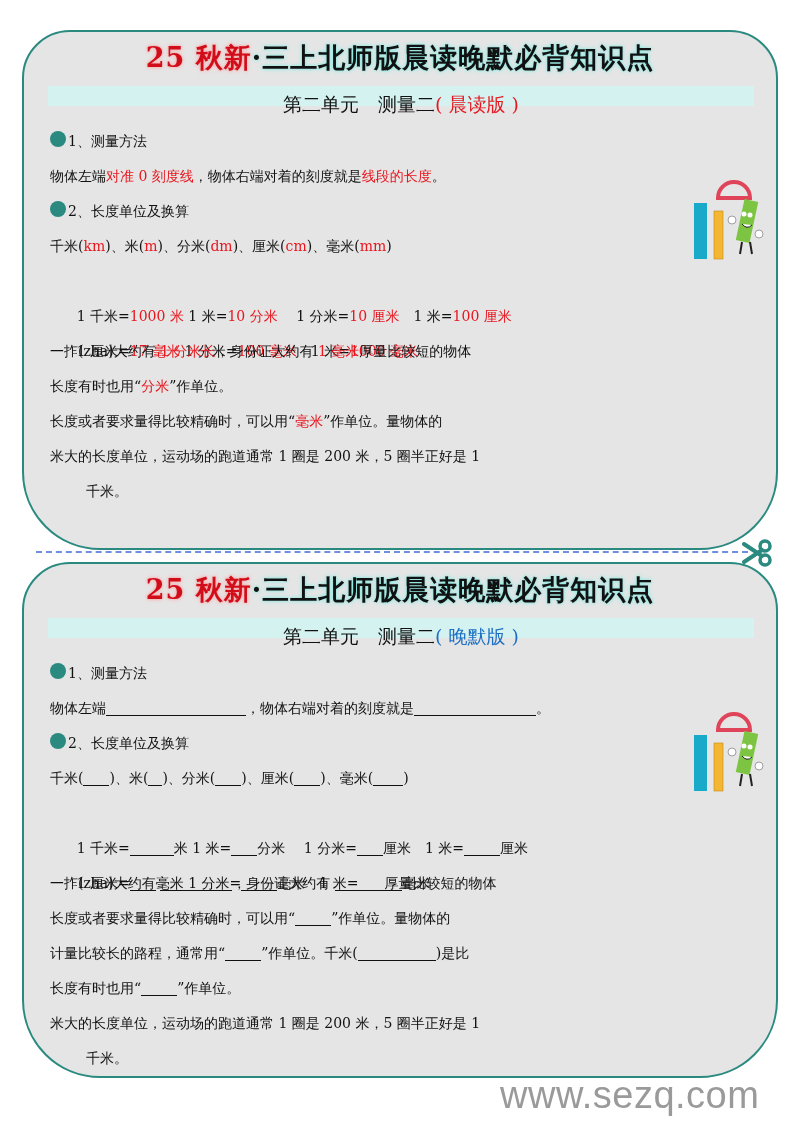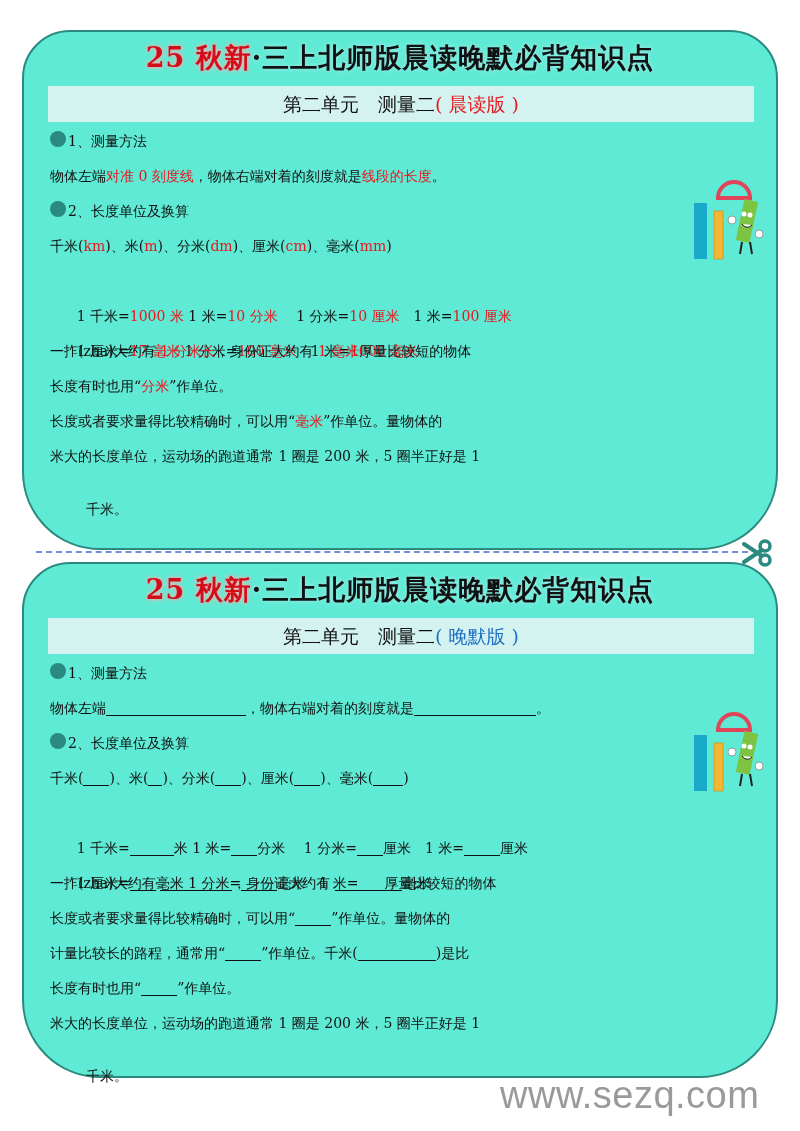--- a/index.html
+++ b/index.html
@@ -2,39 +2,39 @@
 <html><head>
 <meta charset="utf-8">
 <style>
   html, body { margin: 0; padding: 0; }
   body {
     width: 800px; height: 1131px; background: #ffffff; position: relative; overflow: hidden;
     font-family: "DejaVu Serif", "Liberation Serif", serif; color: #111;
   }
   .card {
     position: absolute; left: 22px; width: 756px; box-sizing: border-box;
-    border: 2px solid #2a8a80; border-radius: 48px 48px 78px 78px; background: #5eead4;
+    border: 2px solid #2a8a80; border-radius: 48px 48px 78px 78px; background: #e5e5e5;
   }
   .card.top { top: 30px; height: 520px; }
   .card.bottom { top: 562px; height: 516px; }
   .title {
     position: absolute; left: 0; right: 0; top: 8px; text-align: center;
     font-size: 27px; font-weight: bold; letter-spacing: 1px; color: #111;
     text-shadow: 0 0 3px #7fe3dc, 0 0 5px #a7f0ea;
   }
   .title .num { color: #d10d1a; text-shadow: 0 0 3px #f4a0a0, 0 0 5px #f8c0c0; }
   .band {
-    position: absolute; left: 24px; width: 706px; top: 54px; height: 36px;
+    position: absolute; left: 24px; width: 706px; top: 54px; height: 20px;
     background: #d3f2f0; text-align: center; font-size: 19px; line-height: 36px; color: #111;
   }
   .band .edition-red { color: #e8161e; }
   .band .edition-blue { color: #1d6fc4; }
   .content { position: absolute; left: 26px; top: 92px; width: 710px; font-size: 14px; }
   .line { height: 35px; line-height: 35px; white-space: nowrap; }
-  .line.indent { padding-left: 36px; margin-top: 18px; }
+  .line.indent { padding-left: 36px; }
   .dot {
     display: inline-block; width: 16px; height: 16px; border-radius: 50%;
     background: #2a8a80; vertical-align: -1px; margin-right: 2px;
   }
   .r { color: #e8161e; }
   .blank { display: inline-block; border-bottom: 1.5px solid #111; height: 20px; vertical-align: -3px; }
   .clip { position: absolute; right: 6px; width: 80px; height: 90px; }
   .card.top .clip { top: 138px; }
   .card.bottom .clip { top: 138px; }
   .cut-line {

